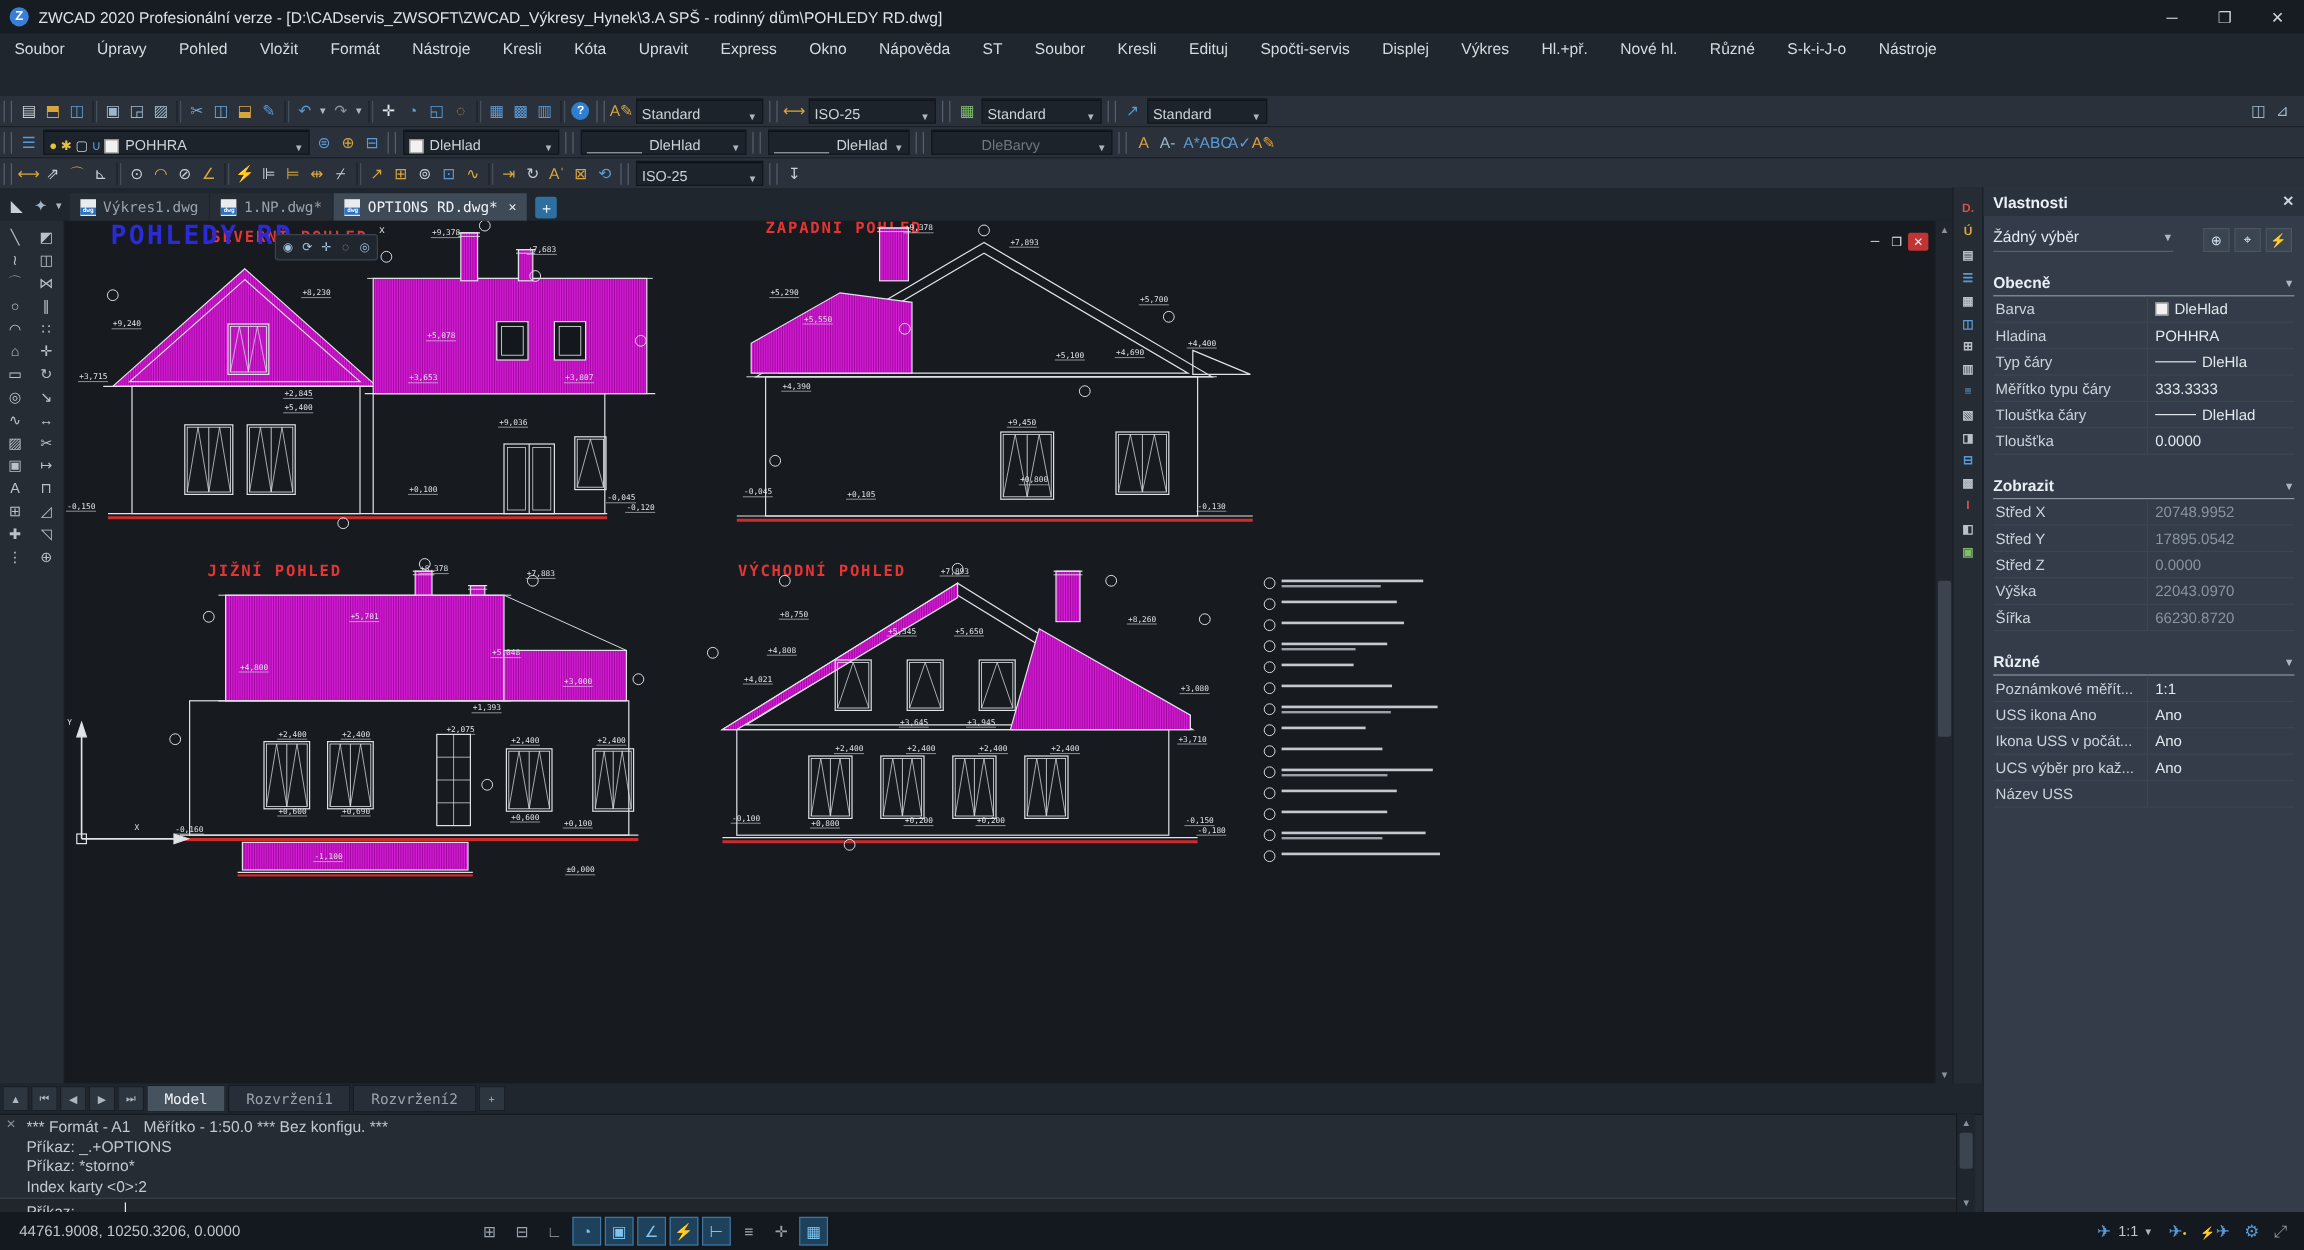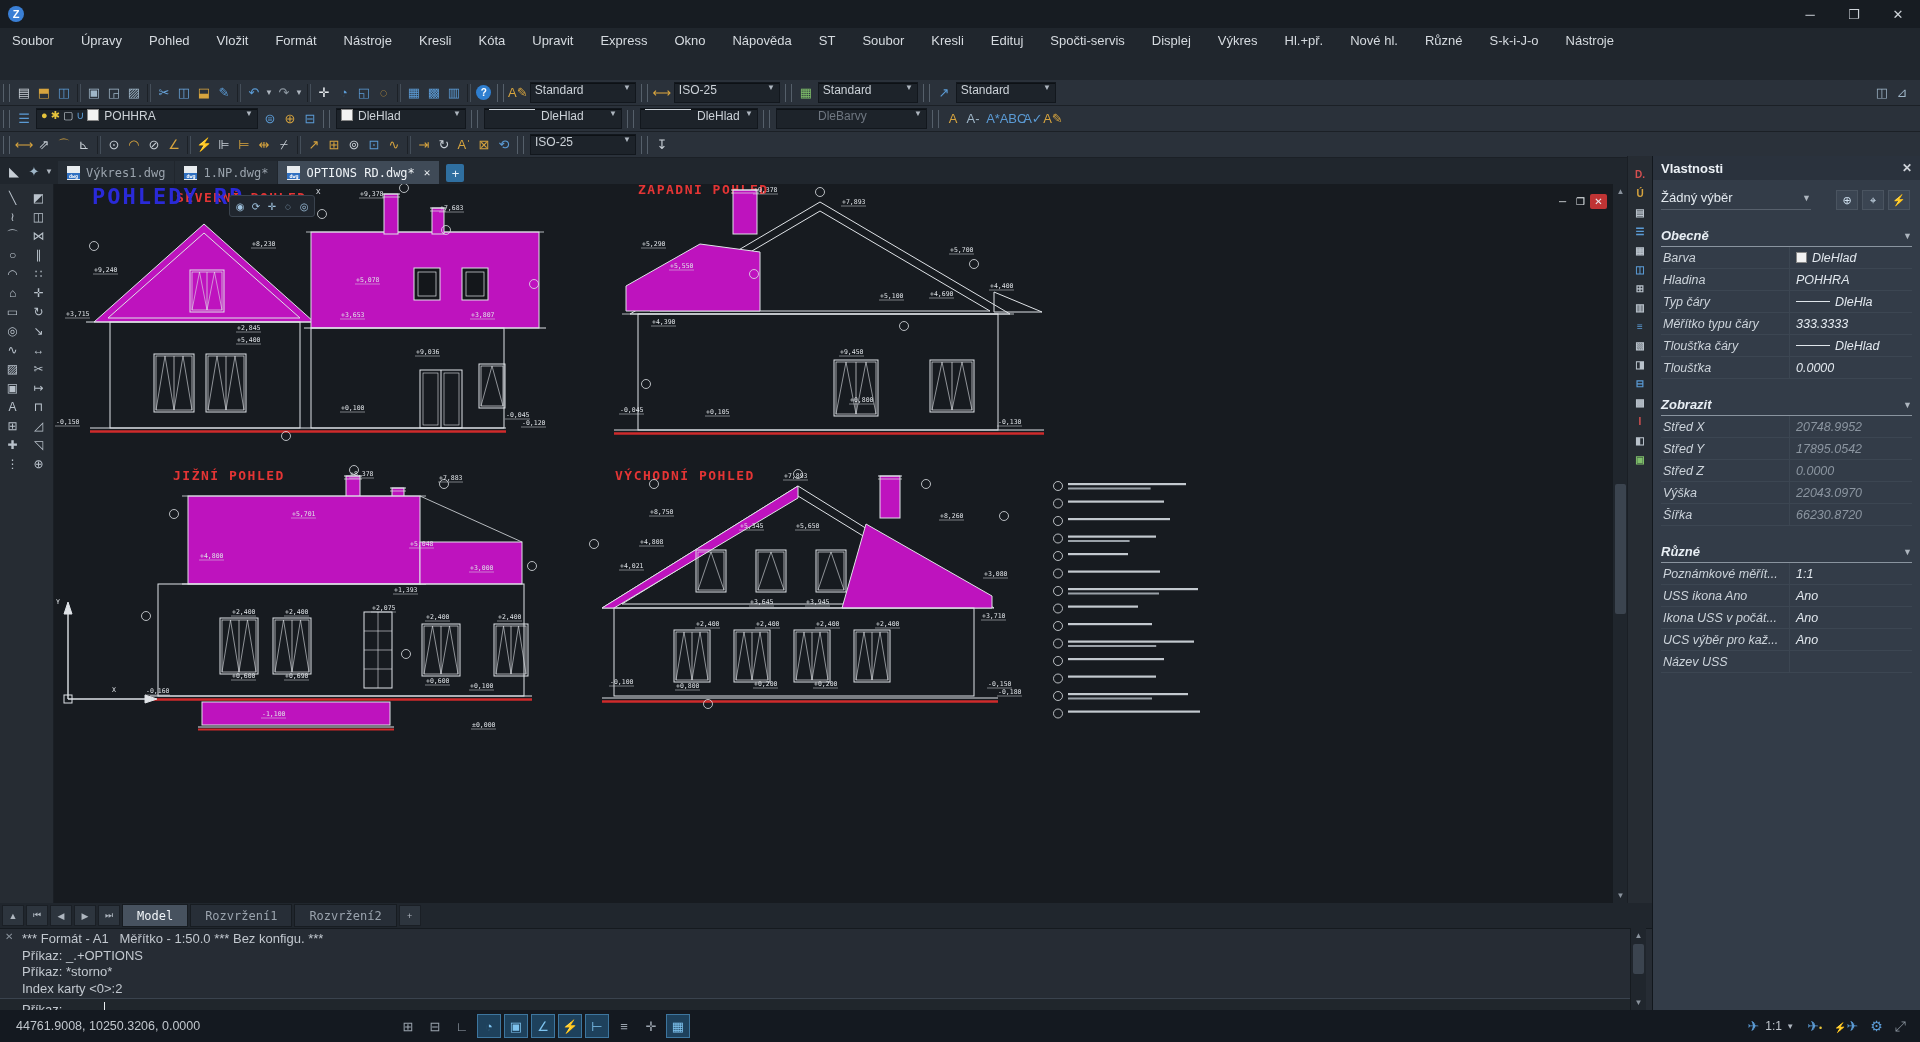--- a/index.html
+++ b/index.html
@@ -15,21 +15,21 @@
   #menubar{left:0;top:28px;width:1920px;height:24px;background:#20262d;display:flex;align-items:center;padding-left:12px;box-sizing:border-box;}
   .menu-item{color:#d6dbe0;font-size:13px;margin-right:27px;white-space:nowrap;}
   #dockstrip{left:0;top:52px;width:1920px;height:28px;background:#20262d;border-bottom:1px solid #1a1f25;}
   
   .tbrow{left:0;width:1920px;height:25px;background:#2a313a;border-bottom:1px solid #1b2026;display:flex;align-items:center;}
   #tbrow1{top:80px;} #tbrow2{top:106px;} #tbrow3{top:132px;}
   .grip{width:5px;height:18px;border-left:1px solid #555f6a;border-right:1px solid #555f6a;margin:0 4px 0 3px;}
   .sep{width:2px;height:18px;border-left:1px solid #1c2127;border-right:1px solid #454f5a;margin:0 3px;}
   .icon{width:20px;height:20px;display:inline-flex;align-items:center;justify-content:center;font-size:13px;color:#c8cfd6;flex:none;}
   .ddarrow{font-size:8px;color:#aeb6bf;margin:0 1px;}
-  .combo{height:19px;background:#1d232a;border:1px solid #12171d;box-shadow:inset 0 1px 0 #0d1115;display:flex;align-items:flex-start;
+  .combo{height:19px;background:#1d232a;border:1px solid #12171d;box-shadow:inset 0 1px 0 #0d1115;display:flex;align-items:flex-end;
     color:#ccd2d8;font-size:12px;padding:0 4px;margin:0 2px;overflow:hidden;white-space:nowrap;}
   .combo .car{margin-left:auto;font-size:8px;color:#aeb6bf;padding-left:4px;}
   .combo .sw{width:10px;height:10px;background:#f2f2f2;border:1px solid #888;margin-right:5px;flex:none;}
   .combo .lin{width:46px;height:1px;background:#ccd2d8;margin-right:6px;flex:none;}
   .combo.dis{color:#6f7781;}
   .help-circ{width:15px;height:15px;border-radius:50%;background:#2f7fd0;color:#fff;font-size:10px;font-weight:bold;display:flex;align-items:center;justify-content:center;}
   
   #tabbar{left:0;top:158px;width:1652px;height:26px;background:#20262d;display:flex;align-items:flex-end;}
   .mini-tools{display:flex;align-items:center;height:26px;padding:0 4px;}
   .doctab{height:23px;display:flex;align-items:center;padding:0 9px;margin-right:1px;background:#262d35;color:#9aa3ad;
@@ -58,21 +58,21 @@
   .rs-icon{width:19px;height:17px;display:flex;align-items:center;justify-content:center;font-size:10px;color:#b9c2cb;margin-bottom:2px;font-weight:bold;}
   
   #props{left:1652px;top:156px;width:268px;height:854px;background:#333c48;border-left:1px solid #12171d;box-sizing:border-box;color:#ccd3da;}
   #props-title{height:24px;background:#2a323d;display:flex;align-items:center;padding:0 8px;color:#ecf1f6;font-size:13px;font-weight:bold;}
   #props-title .x{margin-left:auto;font-size:12px;color:#cfd4da;}
   #props-sel{margin:10px 8px 0 8px;display:flex;align-items:center;border-bottom:1px solid #57606c;padding-bottom:4px;width:150px;}
   #props-sel span{font-size:13px;color:#e2e8ee;}
   #props-sel .car{margin-left:auto;font-size:9px;color:#aeb6bf;}
   #props-selicons{position:absolute;right:10px;top:34px;display:flex;}
   .ps-icon{width:20px;height:18px;border:1px solid #4a5460;background:#3b4552;margin-left:4px;display:flex;align-items:center;justify-content:center;font-size:11px;color:#cfe0ef;}
-  .psec{margin:18px 8px 0 8px;font-style:italic;}
+  .psec{margin:18px 8px 0 8px;}
   .psec-h{display:flex;align-items:center;font-size:13px;font-weight:bold;color:#e8eef4;border-bottom:1px solid #8a949f;padding-bottom:3px;}
   .psec-h .car{margin-left:auto;font-size:9px;color:#aeb6bf;}
   .prow{display:grid;grid-template-columns:128px 1fr;height:21px;align-items:center;border-bottom:1px solid #3c4document;}
   .prow{border-bottom:1px solid #3c4652;}
   .plabel{font-size:12.5px;color:#ccd3da;padding-left:2px;white-space:nowrap;overflow:hidden;}
   .pvalue{font-size:12.5px;color:#e2e8ee;border-left:1px solid #3c4652;padding-left:6px;display:flex;align-items:center;white-space:nowrap;overflow:hidden;height:21px;}
   .pvalue.ro{color:#8b95a0;}
   .pvalue .sw{width:9px;height:9px;background:#f2f2f2;border:1px solid #888;margin-right:5px;flex:none;}
   .pvalue .lin{width:34px;height:1px;background:#dfe5ea;margin-right:5px;flex:none;}
   
@@ -101,20 +101,21 @@
   
   svg text{font-family:"DejaVu Sans Mono",monospace;}
   .vtitle{fill:#e43535;font-size:13px;font-weight:bold;letter-spacing:1.5px;}
   .dim{fill:#dfe3e7;font-size:6.5px;}
 </style>
 </head>
 <body>
 
 <div class="abs" id="titlebar">
   <div id="app-logo">Z</div>
+  <span>ZWCAD 2020 Profesionální verze - [D:\CADservis_ZWSOFT\ZWCAD_Výkresy_Hynek\3.A SPŠ - rodinný dům\POHLEDY RD.dwg]</span>
   <div class="win-btns">
     <div class="win-btn">─</div>
     <div class="win-btn">❐</div>
     <div class="win-btn">✕</div>
   </div>
 </div>
 
 <div class="abs" id="menubar">
     <span class="menu-item">Soubor</span>
     <span class="menu-item">Úpravy</span>

